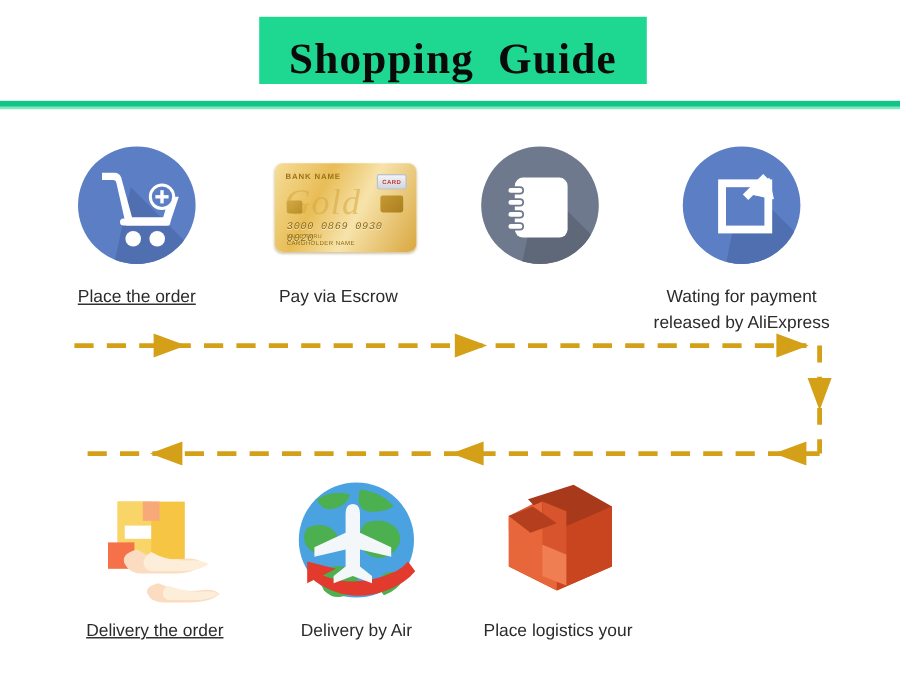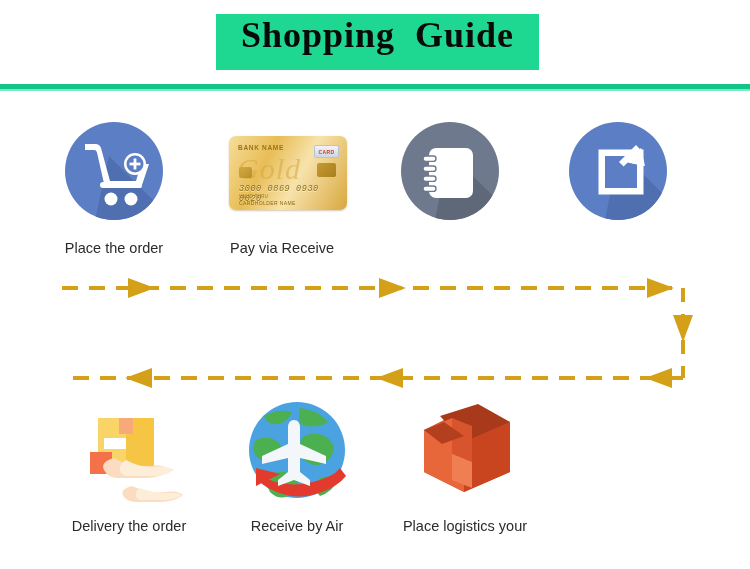--- a/index.html
+++ b/index.html
@@ -21,21 +21,21 @@
     height: 96px;
   }
   .title-banner {
     position: absolute;
     left: 216px;
     top: 14px;
     width: 323px;
     height: 56px;
     background: #1ed791;
     display: flex;
-    align-items: flex-start;
+    align-items: flex-end;
     justify-content: center;
   }
   .title-text {
     font-family: "Liberation Serif", serif;
     font-weight: bold;
     font-size: 36px;
     color: #0a0a0a;
     letter-spacing: 1px;
     white-space: pre;
   }
@@ -65,21 +65,21 @@
   }
   .row-top { top: 118px; }
   .row-bottom { top: 396px; padding-left: 15px; }
 
   .cell {
     width: 168px;
     display: flex;
     flex-direction: column;
     align-items: center;
   }
-  .cell:nth-child(1) { margin-left: 30px; }
+  .cell:nth-child(1) { margin-left: 30px; text-decoration: underline; }
 
   .art {
     width: 110px;
     height: 110px;
     position: relative;
   }
   .caption {
     margin-top: 10px;
     font-size: 14.5px;
     color: #2b2b2b;
@@ -245,21 +245,21 @@
         <div class="card-script">Gold</div>
         <div class="card-bank">BANK NAME</div>
         <div class="card-logo">CARD</div>
         <div class="card-chip"></div>
         <div class="card-chip2"></div>
         <div class="card-number">3000 0869 0930 0020</div>
         <div class="card-small">VALID  THRU</div>
         <div class="card-name">CARDHOLDER NAME</div>
       </div>
     </div>
-    <div class="caption">Pay via Receive</div>
+    <div class="caption">Pay via Escrow</div>
   </div>
 
   <div class="cell">
     <div class="art">
       <div class="circle-badge circle-slate">
         <svg viewBox="0 0 98 98" width="98" height="98">
           <path d="M48 30 L98 80 L98 98 L34 98 Z" fill="#5f6879"></path>
           <rect x="28" y="26" width="44" height="50" rx="7" fill="#ffffff"></rect>
           <g fill="#ffffff" stroke="#6f798d" stroke-width="1.4">
             <rect x="22" y="34" width="13" height="5.4" rx="2.7"></rect>
@@ -281,20 +281,22 @@
           <path d="M52 52 h-9 v-7 h9 v-9 h7 v9 h9 v7 h-9 v9 h-7 Z" fill="#ffffff" opacity="0"></path>
           <rect x="33" y="31" width="38" height="38" fill="none" stroke="#ffffff" stroke-width="7"></rect>
           <rect x="33" y="31" width="38" height="38" fill="#5b7ec4"></rect>
           <rect x="33" y="31" width="38" height="38" fill="none" stroke="#ffffff" stroke-width="6"></rect>
           <path d="M72 26 L76 44 L58 40 Z" fill="#ffffff"></path>
           <rect x="50" y="40" width="24" height="6.5" transform="rotate(-45 50 40)" fill="#ffffff"></rect>
           <path d="M58.5 40.5 L72.5 26.5 L75 44 Z" fill="#ffffff"></path>
         </svg>
       </div>
     </div>
+    <div class="caption">Wating for payment
+released by AliExpress</div>
   </div>
 </div>
 
 <div class="flow">
   <svg viewBox="0 0 750 126" width="750" height="126">
     <g stroke="#d4a017" stroke-width="4" fill="none" stroke-dasharray="16 11">
       <path d="M62 18 H683"></path>
       <path d="M683 18 V108" stroke-dasharray="14 12"></path>
       <path d="M683 108 H62"></path>
     </g>
@@ -341,21 +343,21 @@
           <path d="M30 78 q14 -6 24 4 q6 8 -4 16 q-12 8 -22 -2 q-6 -10 2 -18 Z"></path>
           <path d="M78 82 q10 -4 18 2 q-6 12 -18 16 q-8 -8 0 -18 Z"></path>
         </g>
         <path d="M16 78 q32 20 72 2 q6 -3 10 -8 l6 8 q-8 10 -24 16 q-32 12 -60 -8 Z" fill="#e23b2e"></path>
         <polygon points="14,72 38,78 14,90" fill="#e23b2e"></polygon>
         <g fill="#f4f7fa">
           <path d="M52 24 q6 0 6 8 v16 l26 12 v8 l-26 -6 v14 l10 8 v6 l-16 -6 l-16 6 v-6 l10 -8 v-14 l-26 6 v-8 l26 -12 V32 q0 -8 6 -8 Z"></path>
         </g>
       </svg>
     </div>
-    <div class="caption">Receive by Air</div>
+    <div class="caption">Delivery by Air</div>
   </div>
 
 
   <div class="cell">
     <div class="art">
       <svg viewBox="0 0 110 110" width="110" height="110">
         <polygon points="14,34 54,14 100,26 100,76 54,96 14,76" fill="#d8542c"></polygon>
         <polygon points="14,34 54,46 54,96 14,76" fill="#e8673a"></polygon>
         <polygon points="54,46 100,26 100,76 54,96" fill="#c8451f"></polygon>
         <polygon points="30,20 68,8 100,26 54,46" fill="#a8391a"></polygon>

